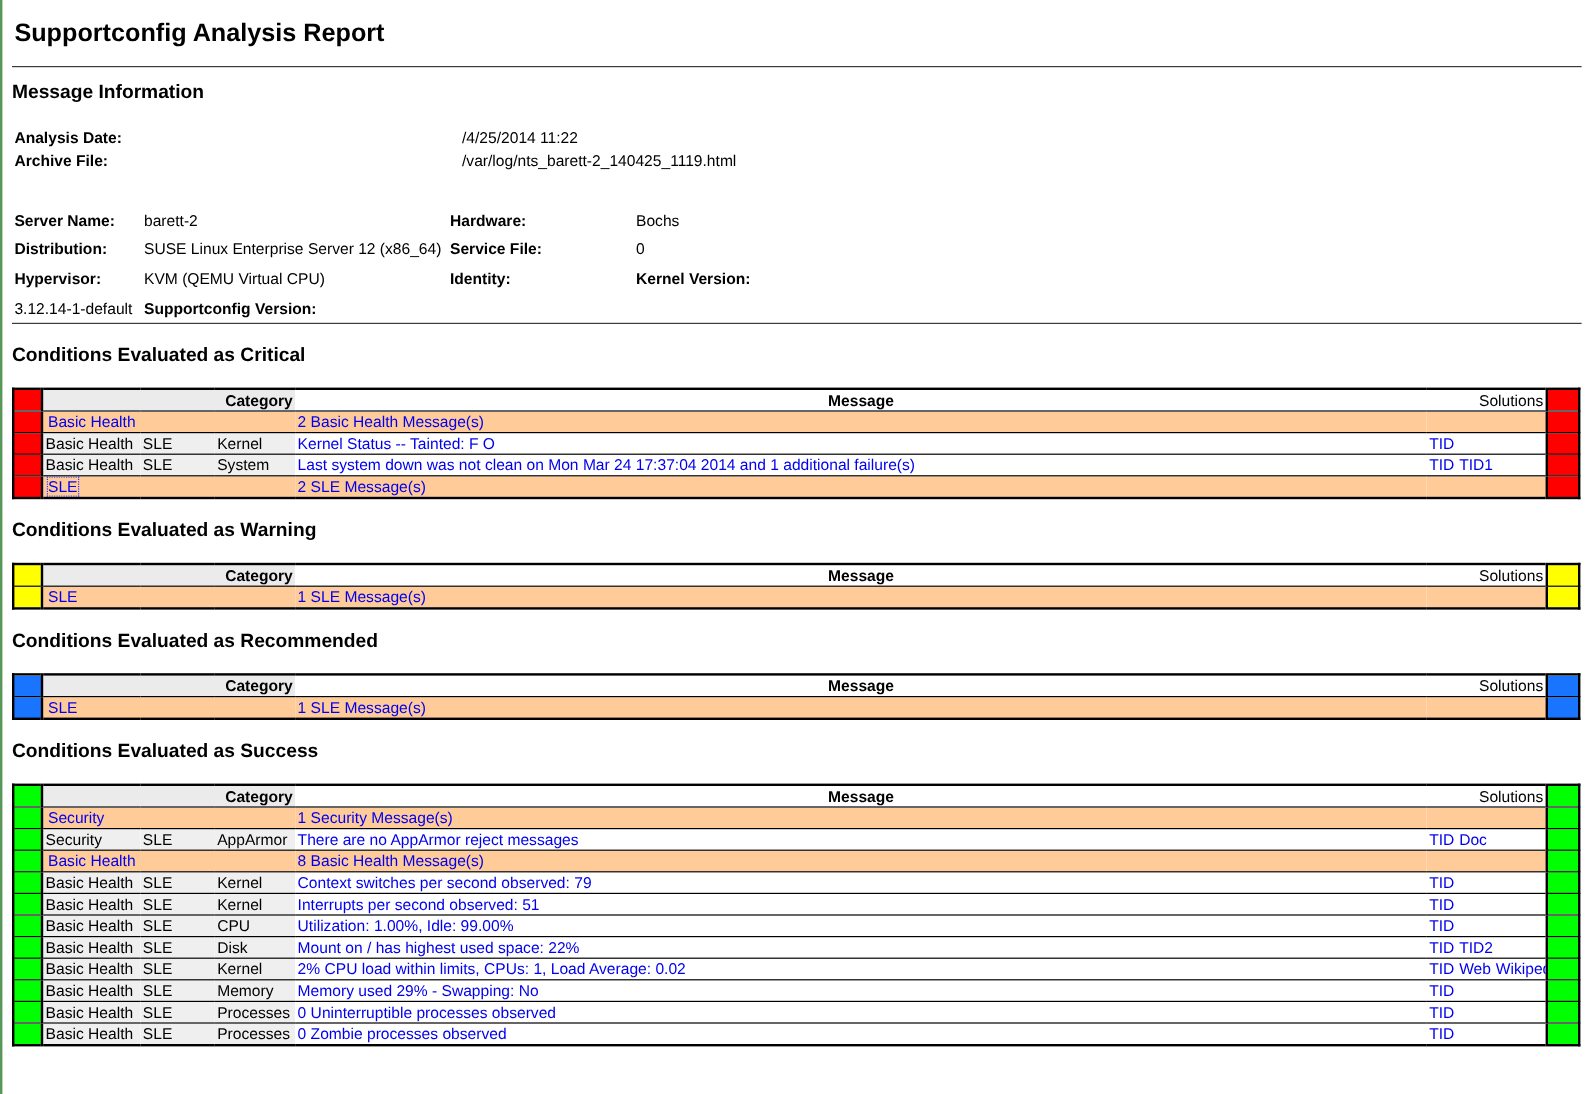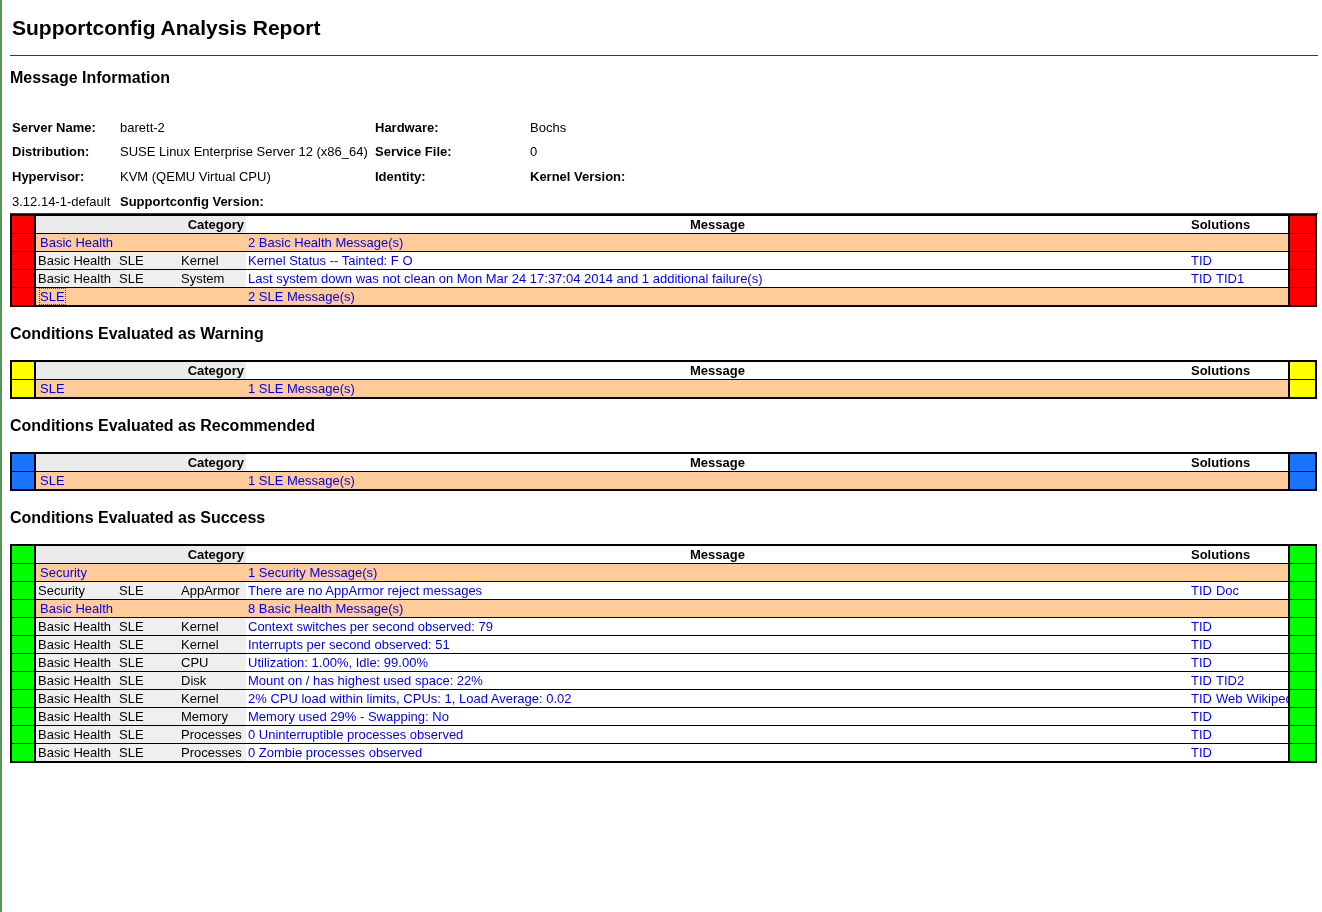--- a/index.html
+++ b/index.html
@@ -62,21 +62,21 @@
     border-top: 1px solid #000;
     border-bottom: 1px solid #000;
     overflow: hidden;
     vertical-align: middle;
   }
   td.sev { padding: 0; }
   td.sev-left  { border-right: 2px solid #000; }
   td.sev-right { border-left: 2px solid #000; }
   td.cat-hdr   { background: #EBEBEB; text-align: right; font-weight: bold; }
   td.msg-hdr   { text-align: center; font-weight: bold; }
-  td.sol-hdr   { font-weight: bold; padding-right: 18px; }
+  td.sol-hdr   { text-align: right; font-weight: normal; padding-right: 18px; }
   td.cat-cell  { background: #EFEFEF; padding-left: 4px; }
   td.msg-cell  { padding-left: 4px; }
   td.sol-cell  { padding-left: 2px; }
   tr.group-row td.data { background: #FFCC99; }
   a.lnk {
     color: #0000EE;
     text-decoration: none;
     cursor: pointer;
   }
   a.lnk.focused { outline: 1px dotted #3333FF; }
@@ -85,20 +85,30 @@
 </head>
 <body>
 
 <div class="page">
 
   <h1 class="page-title">Supportconfig Analysis Report</h1>
   <hr class="rule">
 
   <h2 class="section-heading">Message Information</h2>
 
+  <div class="meta-block">
+    <div class="meta-row">
+      <span class="meta-label">Analysis Date:</span>
+      <span class="meta-value">/4/25/2014 11:22</span>
+    </div>
+    <div class="meta-row">
+      <span class="meta-label">Archive File:</span>
+      <span class="meta-value">/var/log/nts_barett-2_140425_1119.html</span>
+    </div>
+  </div>
 
   <div class="details-grid">
     <div class="d-label">Server Name:</div>
     <div>barett-2</div>
     <div class="d-label">Hardware:</div>
     <div>Bochs</div>
 
     <div class="d-label">Distribution:</div>
     <div>SUSE Linux Enterprise Server 12 (x86_64)</div>
     <div class="d-label">Service File:</div>
@@ -110,20 +120,21 @@
 
     <div class="d-label">Kernel Version:</div>
     <div>3.12.14-1-default</div>
     <div class="d-label">Supportconfig Version:</div>
   </div>
 
   <hr class="rule gap-hr">
 
   <div id="sections-container">
       <section class="cond-section">
+        <h2 class="section-heading">Conditions Evaluated as Critical</h2>
         <table class="cond-table">
           <colgroup>
             <col style="width: 24px;">
             <col style="width: 82px;">
             <col style="width: 62px;">
             <col style="width: 67px;">
             <col>
             <col style="width: 100px;">
             <col style="width: 27px;">
           </colgroup>

